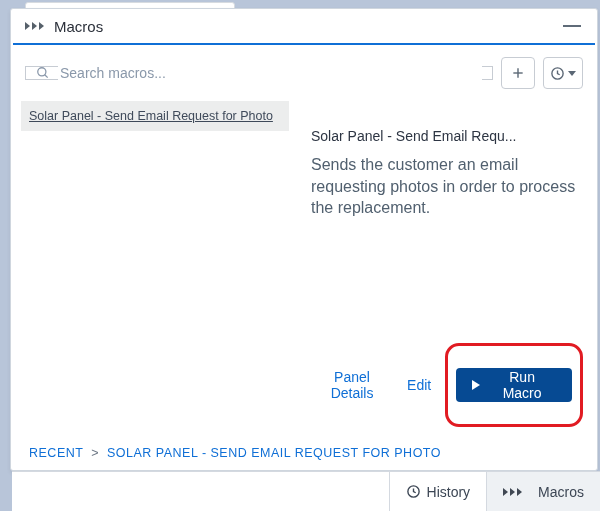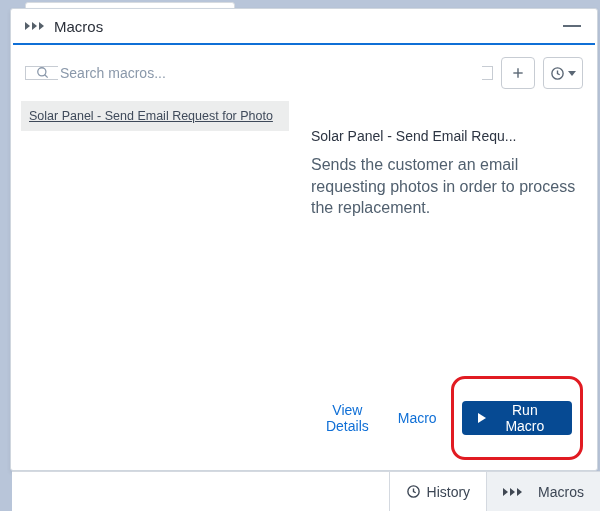--- a/index.html
+++ b/index.html
@@ -250,32 +250,37 @@
 
     <div class="content">
       <div class="list-col">
         <div class="macro-item">Solar Panel - Send Email Request for Photo</div>
       </div>
       <div class="detail-col">
         <div class="detail-title">Solar Panel - Send Email Requ...</div>
         <div class="detail-desc">Sends the customer an email requesting photos in order to process the replacement.</div>
         <div class="detail-spacer"></div>
         <div class="detail-actions">
-          <button class="link-btn">View Details</button>
-          <button class="link-btn">Macro</button>
+          <button class="link-btn">Panel Details</button>
+          <button class="link-btn">Edit</button>
           <span class="run-wrap">
             <button class="run-btn">
               <span class="play-tri"></span>
               <span>Run Macro</span>
             </button>
           </span>
         </div>
       </div>
     </div>
 
+    <div class="breadcrumb">
+      <span>Recent</span>
+      <span class="sep">&gt;</span>
+      <span>Solar Panel - Send Email Request for Photo</span>
+    </div>
   </div>
 
   <div class="footer">
     <div class="footer-tab">
       <svg width="15" height="15" viewBox="0 0 24 24" fill="none" stroke="#3c4654" stroke-width="2.2">
         <circle cx="12" cy="12" r="9"></circle>
         <polyline points="12 7 12 12 15.5 14"></polyline>
       </svg>
       <span>History</span>
     </div>

